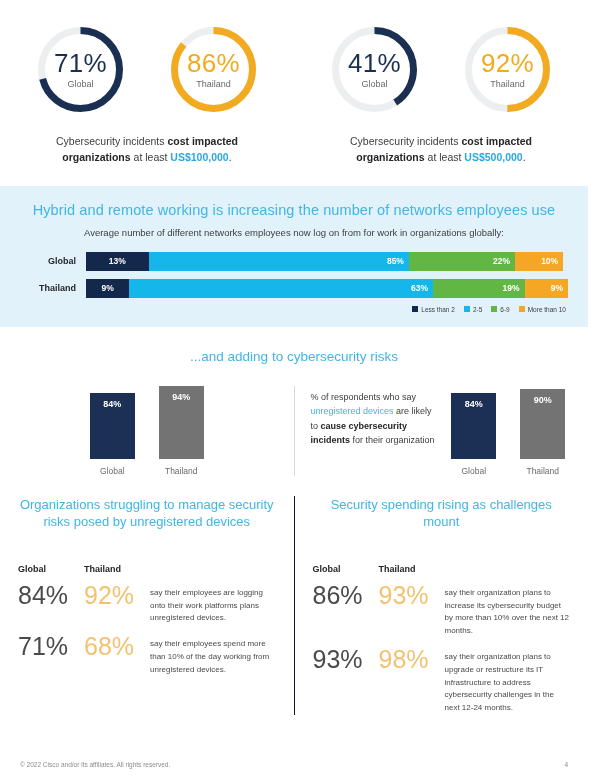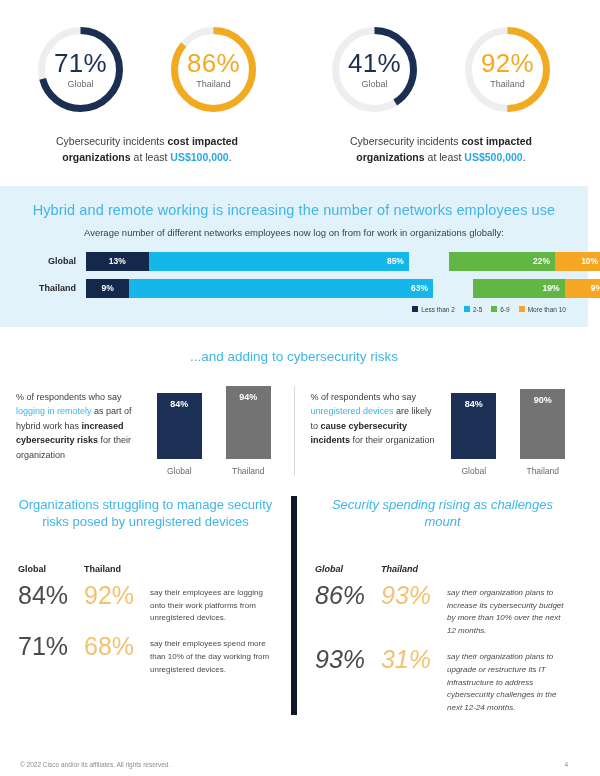--- a/index.html
+++ b/index.html
@@ -51,21 +51,21 @@
     width: 66px; text-align: right; padding-right: 10px;
     font-size: 9px; font-weight: 700; color: #26262a;
   }
   .stack-bar { flex: 1; display: flex; height: 19px; }
   .seg {
     display: flex; align-items: center; justify-content: center;
     font-size: 8.5px; font-weight: 700; color: #fff; overflow: hidden;
   }
   .seg.s0 { background: #14284b; }
   .seg.s1 { background: #15b6ea; }
-  .seg.s2 { background: #62b744; margin-left: 40px; }
+  .seg.s2 { background: #62b744; }
   .seg.s3 { background: #f5a623; }
   .seg.s1 span, .seg.s2 span, .seg.s3 span { padding-right: 5px; }
   .seg.s1, .seg.s2, .seg.s3 { justify-content: flex-end; }
 
   .legend { display: flex; justify-content: flex-end; gap: 9px; margin-top: 6px; padding-right: 2px; }
   .legend-item { display: flex; align-items: center; gap: 3px; font-size: 6.5px; color: #3d3d40; }
   .swatch { width: 6px; height: 6px; display: inline-block; }
 
   
   .risks { padding: 22px 0 6px 0; }
@@ -84,21 +84,21 @@
   .bar-wrap { width: 45px; display: flex; flex-direction: column; align-items: center; }
   .bar-col { width: 45px; display: flex; align-items: flex-start; justify-content: center; }
   .bar-col .val { font-size: 9px; font-weight: 700; color: #fff; margin-top: 6px; }
   .bar-navy { background: #1c3055; }
   .bar-orange { background: #737373; }
   .bar-caption { font-size: 8.5px; color: #6a6a6e; margin-top: 7px; }
 
   
   .bottom { display: flex; padding: 14px 0 0 0; }
   .bcol { flex: 1; padding: 0 18px; }
-  .bcol.right { border-left: 6px solid #0f172a; font-style: italic; }
+  .bcol.right { border-left: 1px solid #0f172a; }
   .bcol-title {
     text-align: center; color: #41b6e6; font-size: 13px;
     line-height: 1.35; font-weight: 400; min-height: 54px;
   }
   .bcol-heads { display: flex; margin-top: 14px; font-size: 9px; font-weight: 700; color: #26262a; }
   .bcol-heads .h1 { width: 66px; }
   .bcol-heads .h2 { width: 66px; }
   .stat-row { display: flex; align-items: flex-start; margin-top: 8px; }
   .stat-g { width: 66px; font-size: 25px; font-weight: 300; color: #4a4a4d; line-height: 1.1; }
   .stat-t { width: 66px; font-size: 25px; font-weight: 300; color: #f2c271; line-height: 1.1; }
@@ -235,23 +235,20 @@
       </div>
     </div>
   </div>
 
   <div class="risks">
     <div class="risks-title">...and adding to cybersecurity risks</div>
 
     <div class="risks-body">
 
       <div class="risk-panel left">
-        <div class="risk-text">
-          <span>% of respondents who say </span><span class="accent">logging in remotely</span><span> as part of hybrid work has </span><b>increased cybersecurity risks</b><span> for their organization</span>
-        </div>
         <div class="risk-bars">
           <div class="bar-wrap">
             <div class="bar-col bar-navy" style="height: 65.52px;">
               <div class="val">84%</div>
             </div>
             <div class="bar-caption">Global</div>
           </div>
           <div class="bar-wrap">
             <div class="bar-col bar-orange" style="height: 73.32px;">
               <div class="val">94%</div>
@@ -288,21 +285,21 @@
 
     <div class="bcol left">
       <div class="bcol-title">Organizations struggling to manage security risks posed by unregistered devices</div>
       <div class="bcol-heads">
         <div class="h1">Global</div>
         <div class="h2">Thailand</div>
       </div>
       <div class="stat-row">
         <div class="stat-g">84%</div>
         <div class="stat-t">92%</div>
-        <div class="stat-d">say their employees are logging onto their work platforms from unregistered devices.</div>
+        <div class="stat-d">say their employees are logging onto their work platforms plans unregistered devices.</div>
       </div>
       <div class="stat-row">
         <div class="stat-g">71%</div>
         <div class="stat-t">68%</div>
         <div class="stat-d">say their employees spend more than 10% of the day working from unregistered devices.</div>
       </div>
     </div>
 
     <div class="bcol right">
       <div class="bcol-title">Security spending rising as challenges mount</div>
@@ -310,21 +307,21 @@
         <div class="h1">Global</div>
         <div class="h2">Thailand</div>
       </div>
       <div class="stat-row">
         <div class="stat-g">86%</div>
         <div class="stat-t">93%</div>
         <div class="stat-d">say their organization plans to increase its cybersecurity budget by more than 10% over the next 12 months.</div>
       </div>
       <div class="stat-row">
         <div class="stat-g">93%</div>
-        <div class="stat-t">31%</div>
+        <div class="stat-t">98%</div>
         <div class="stat-d">say their organization plans to upgrade or restructure its IT infrastructure to address cybersecurity challenges in the next 12-24 months.</div>
       </div>
     </div>
 
   </div>
 
   <div class="footer">
     <div>© 2022 Cisco and/or its affiliates. All rights reserved.</div>
     <div>4</div>
   </div>

